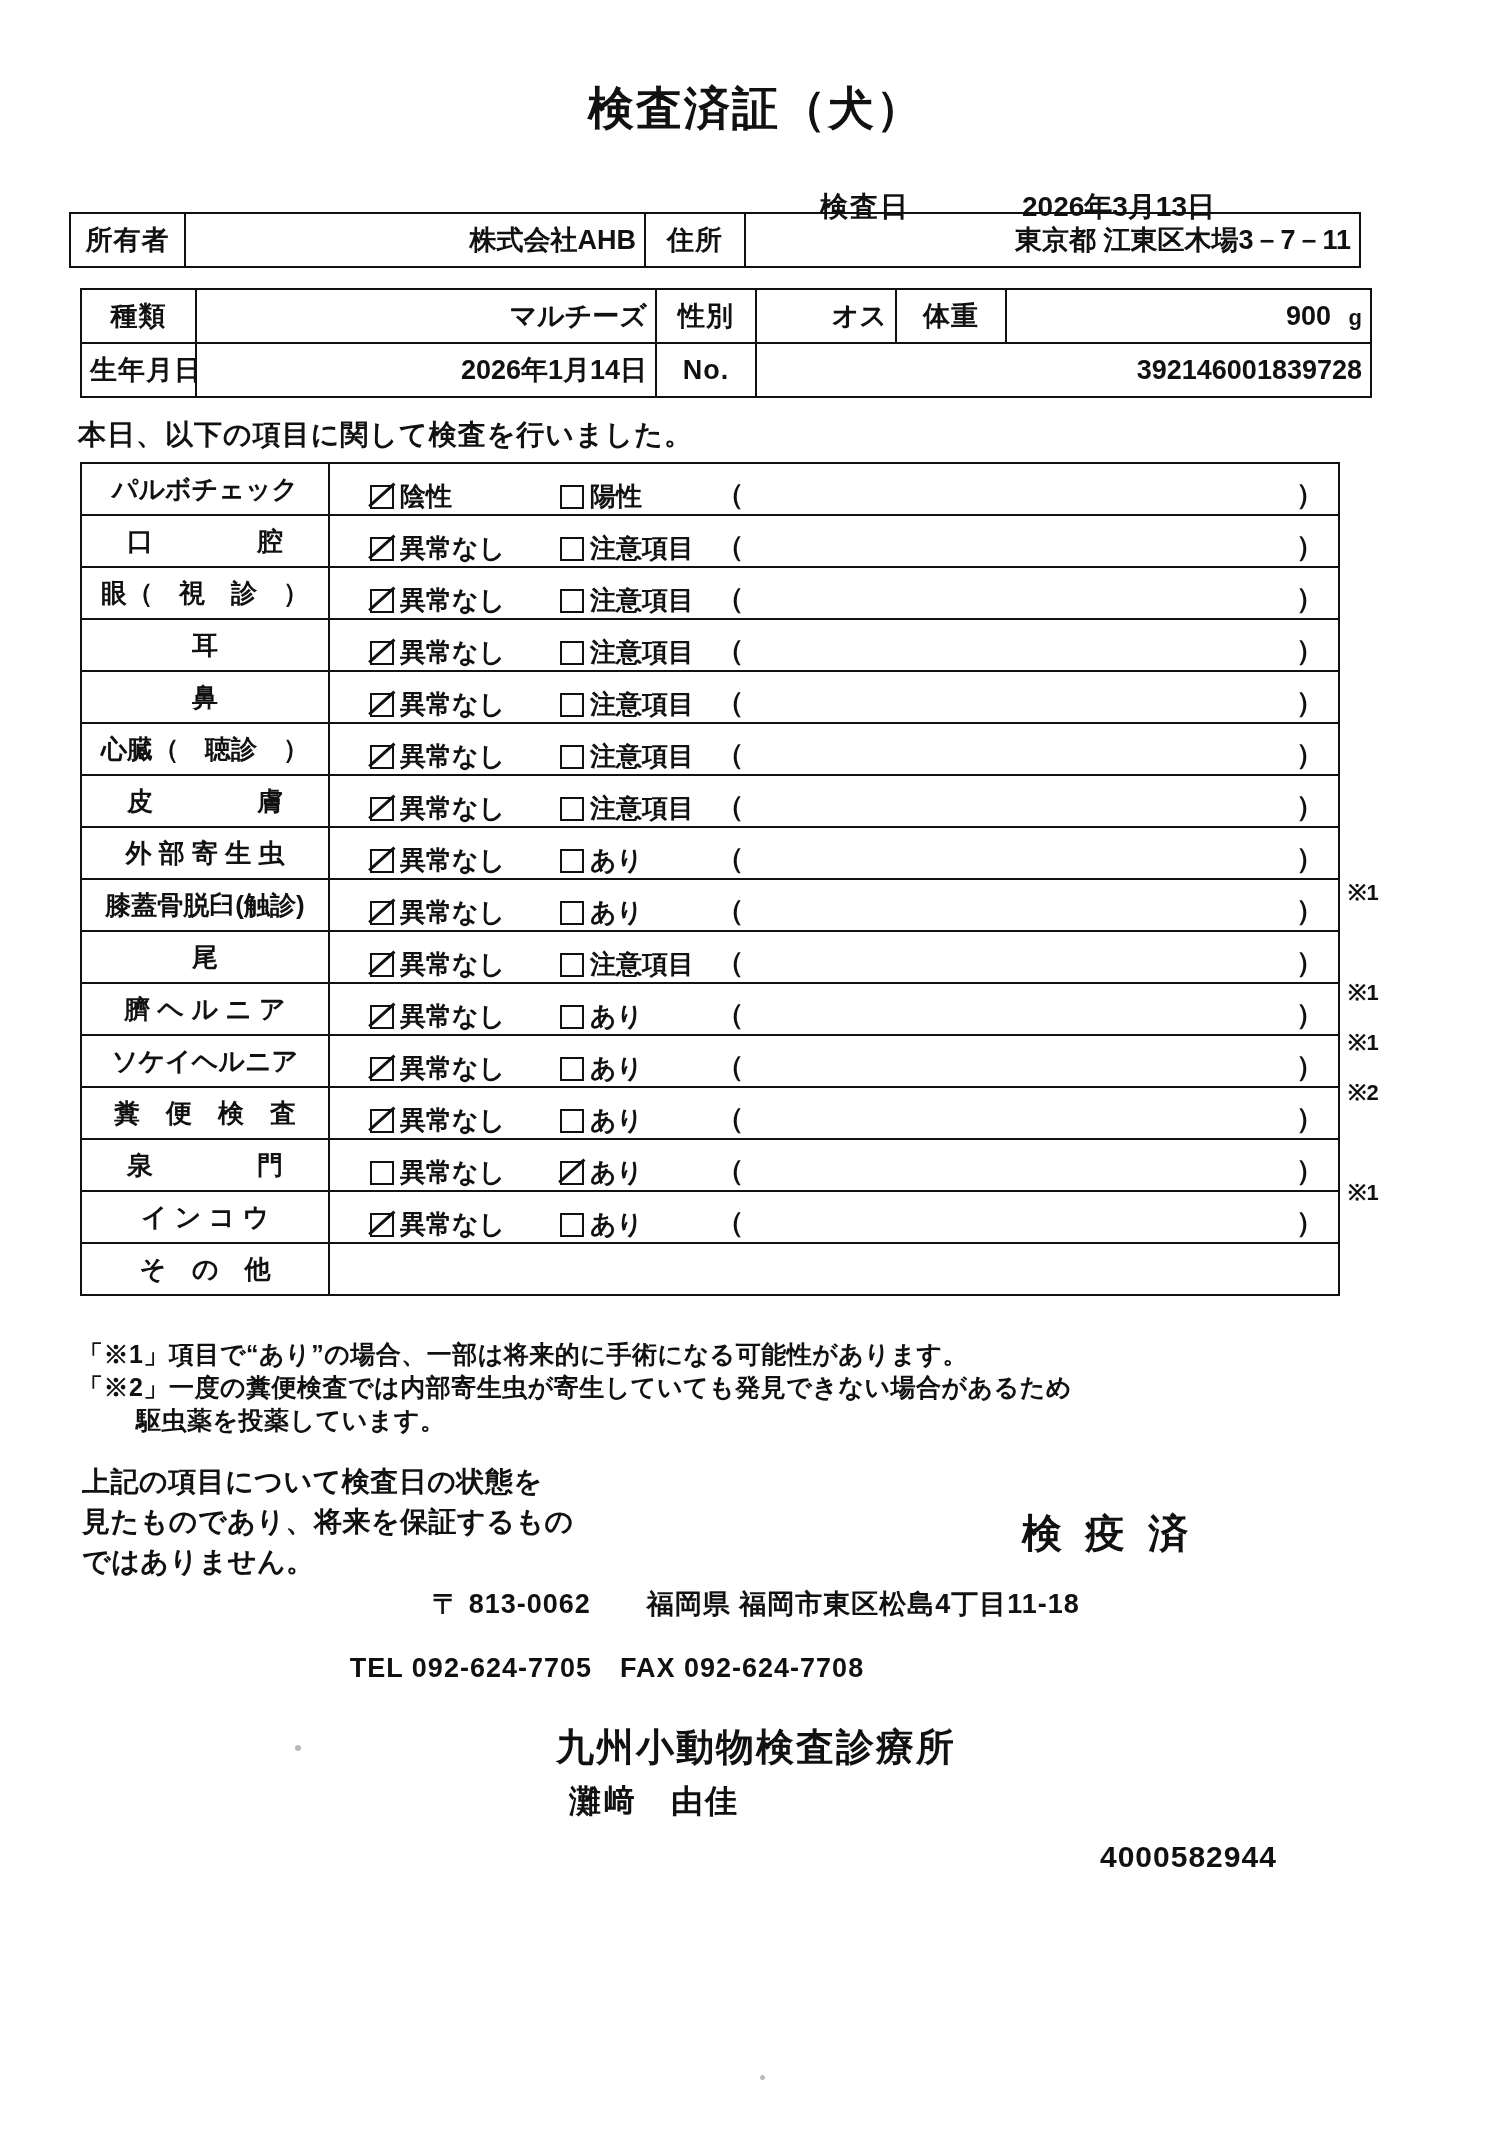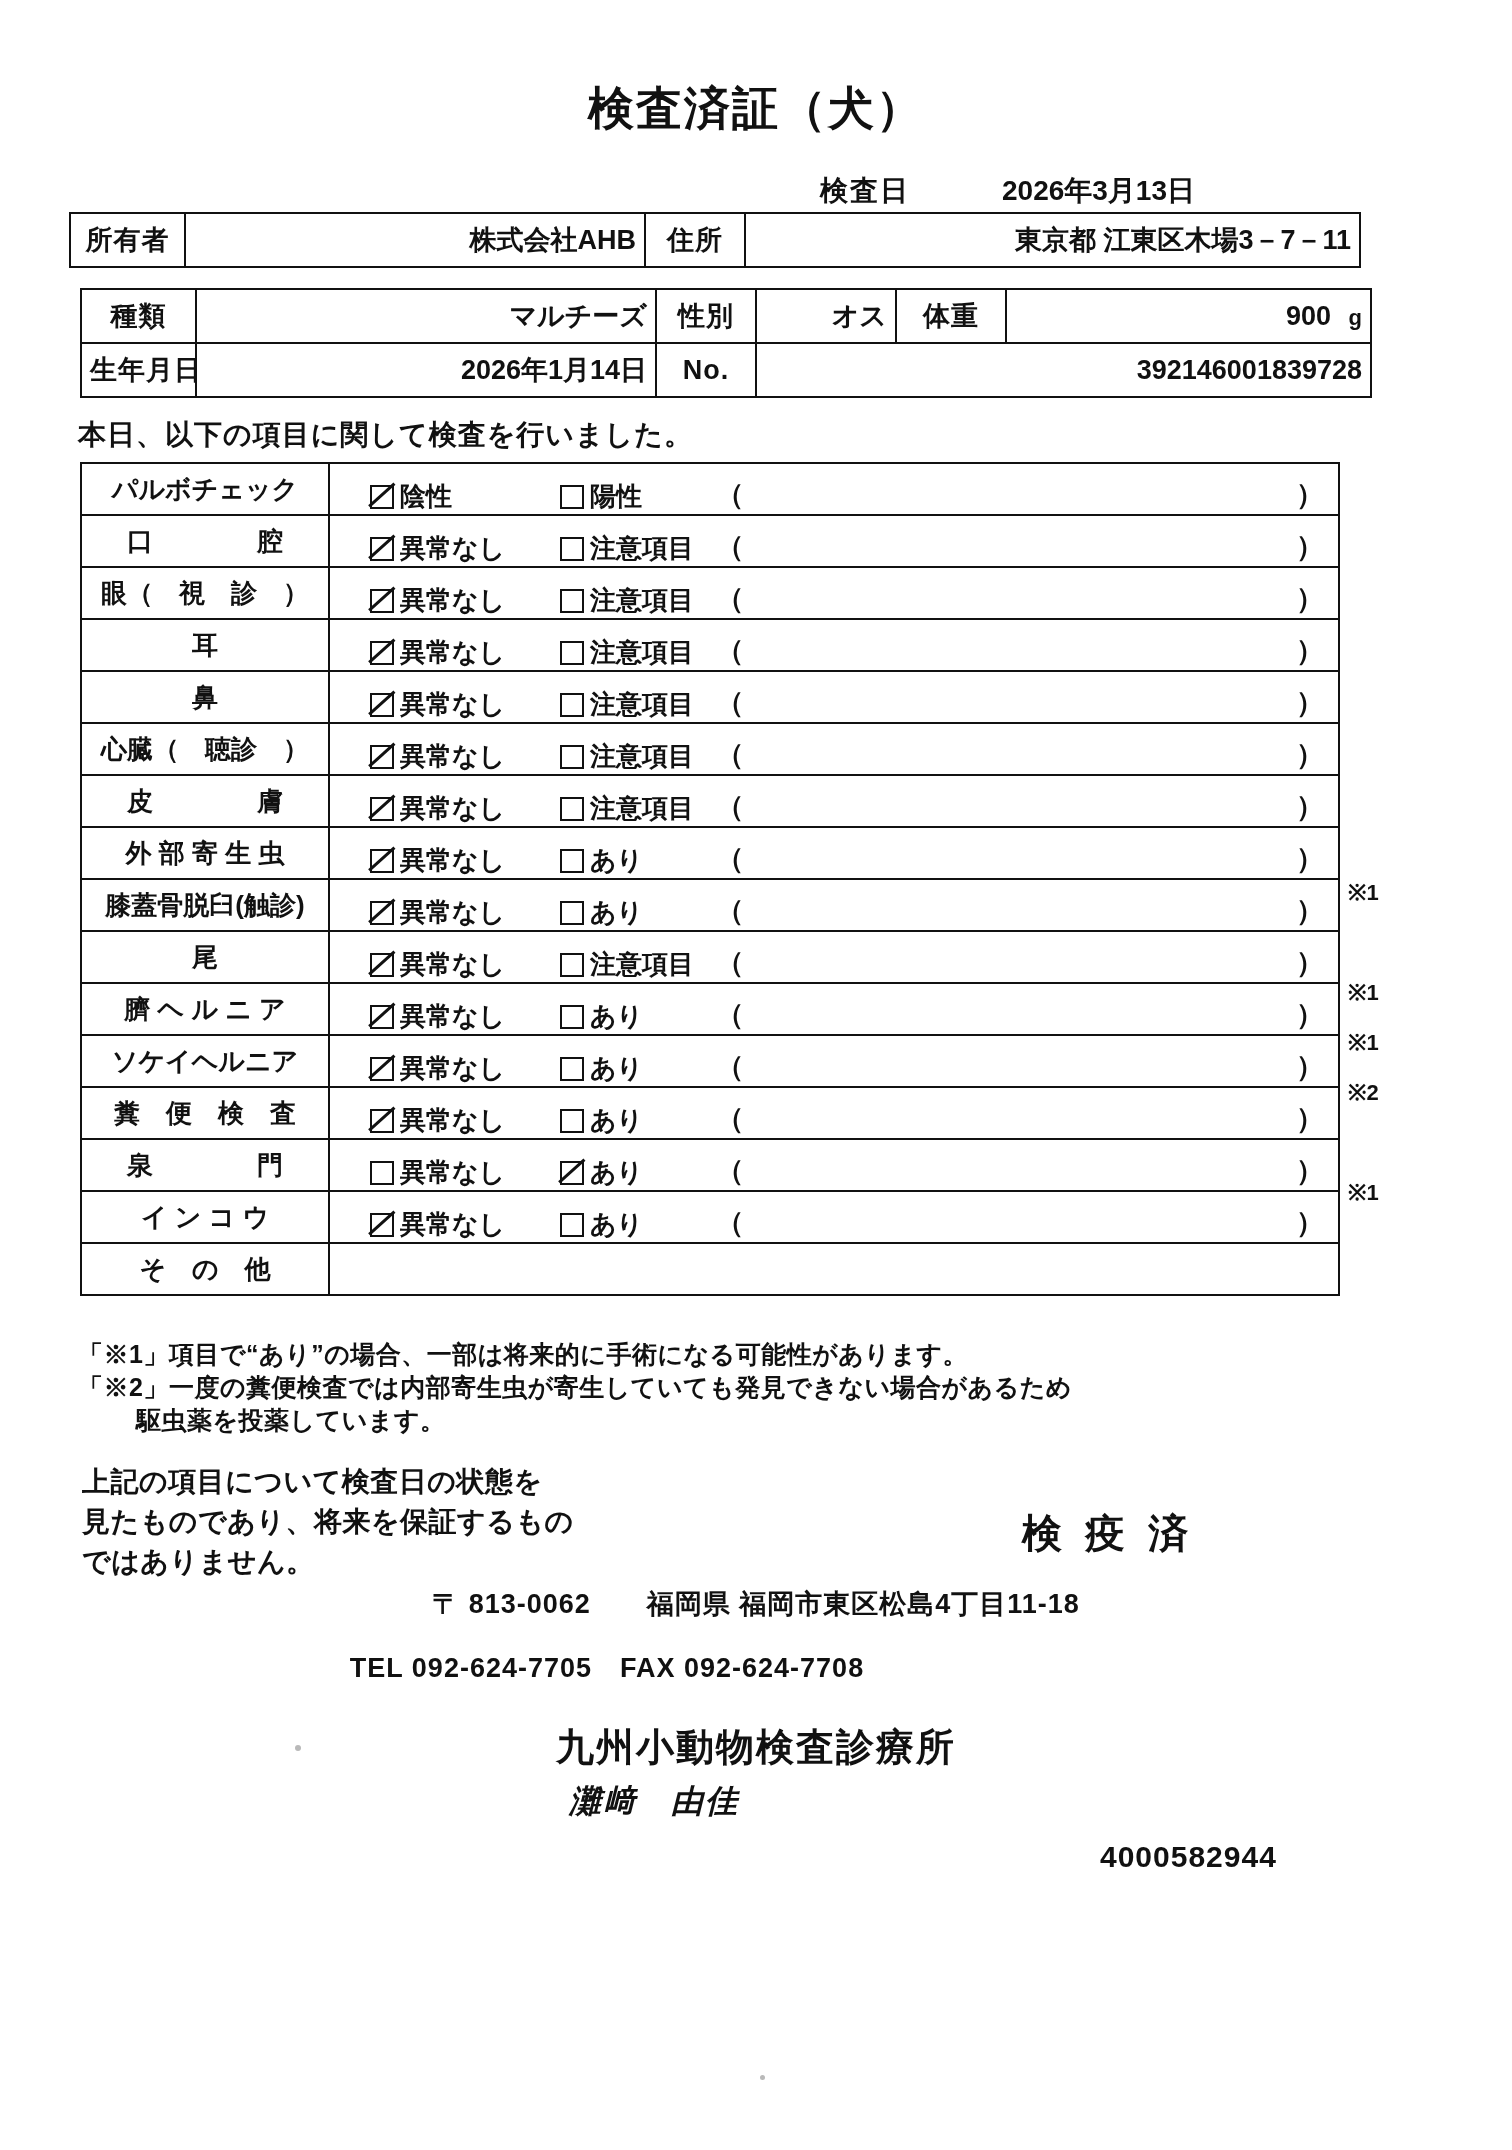--- a/index.html
+++ b/index.html
@@ -31,25 +31,26 @@
     width: 1512px;
     text-align: center;
     font-size: 46px;
     font-weight: bold;
     letter-spacing: 2px;
   }
 
   
   .exam-date-row {
     position: absolute;
-    top: 172px;
+    top: 188px;
     left: 820px;
     width: 560px;
     display: flex;
     align-items: flex-end;
+    gap: 20px;
   }
   .exam-date-label {
     font-size: 28px;
     font-weight: bold;
     letter-spacing: 2px;
   }
   .exam-date-value {
     font-size: 28px;
     font-weight: bold;
     margin-left: 92px;
@@ -242,21 +243,20 @@
   }
   .vet-name {
     position: absolute;
     top: 1780px;
     left: 0;
     width: 1308px;
     text-align: center;
     font-size: 32px;
     font-weight: bold;
     letter-spacing: 2px;
-    font-style: italic;
   }
   .serial {
     position: absolute;
     top: 1840px;
     left: 1100px;
     font-size: 30px;
     font-weight: bold;
     letter-spacing: 1px;
   }
 

